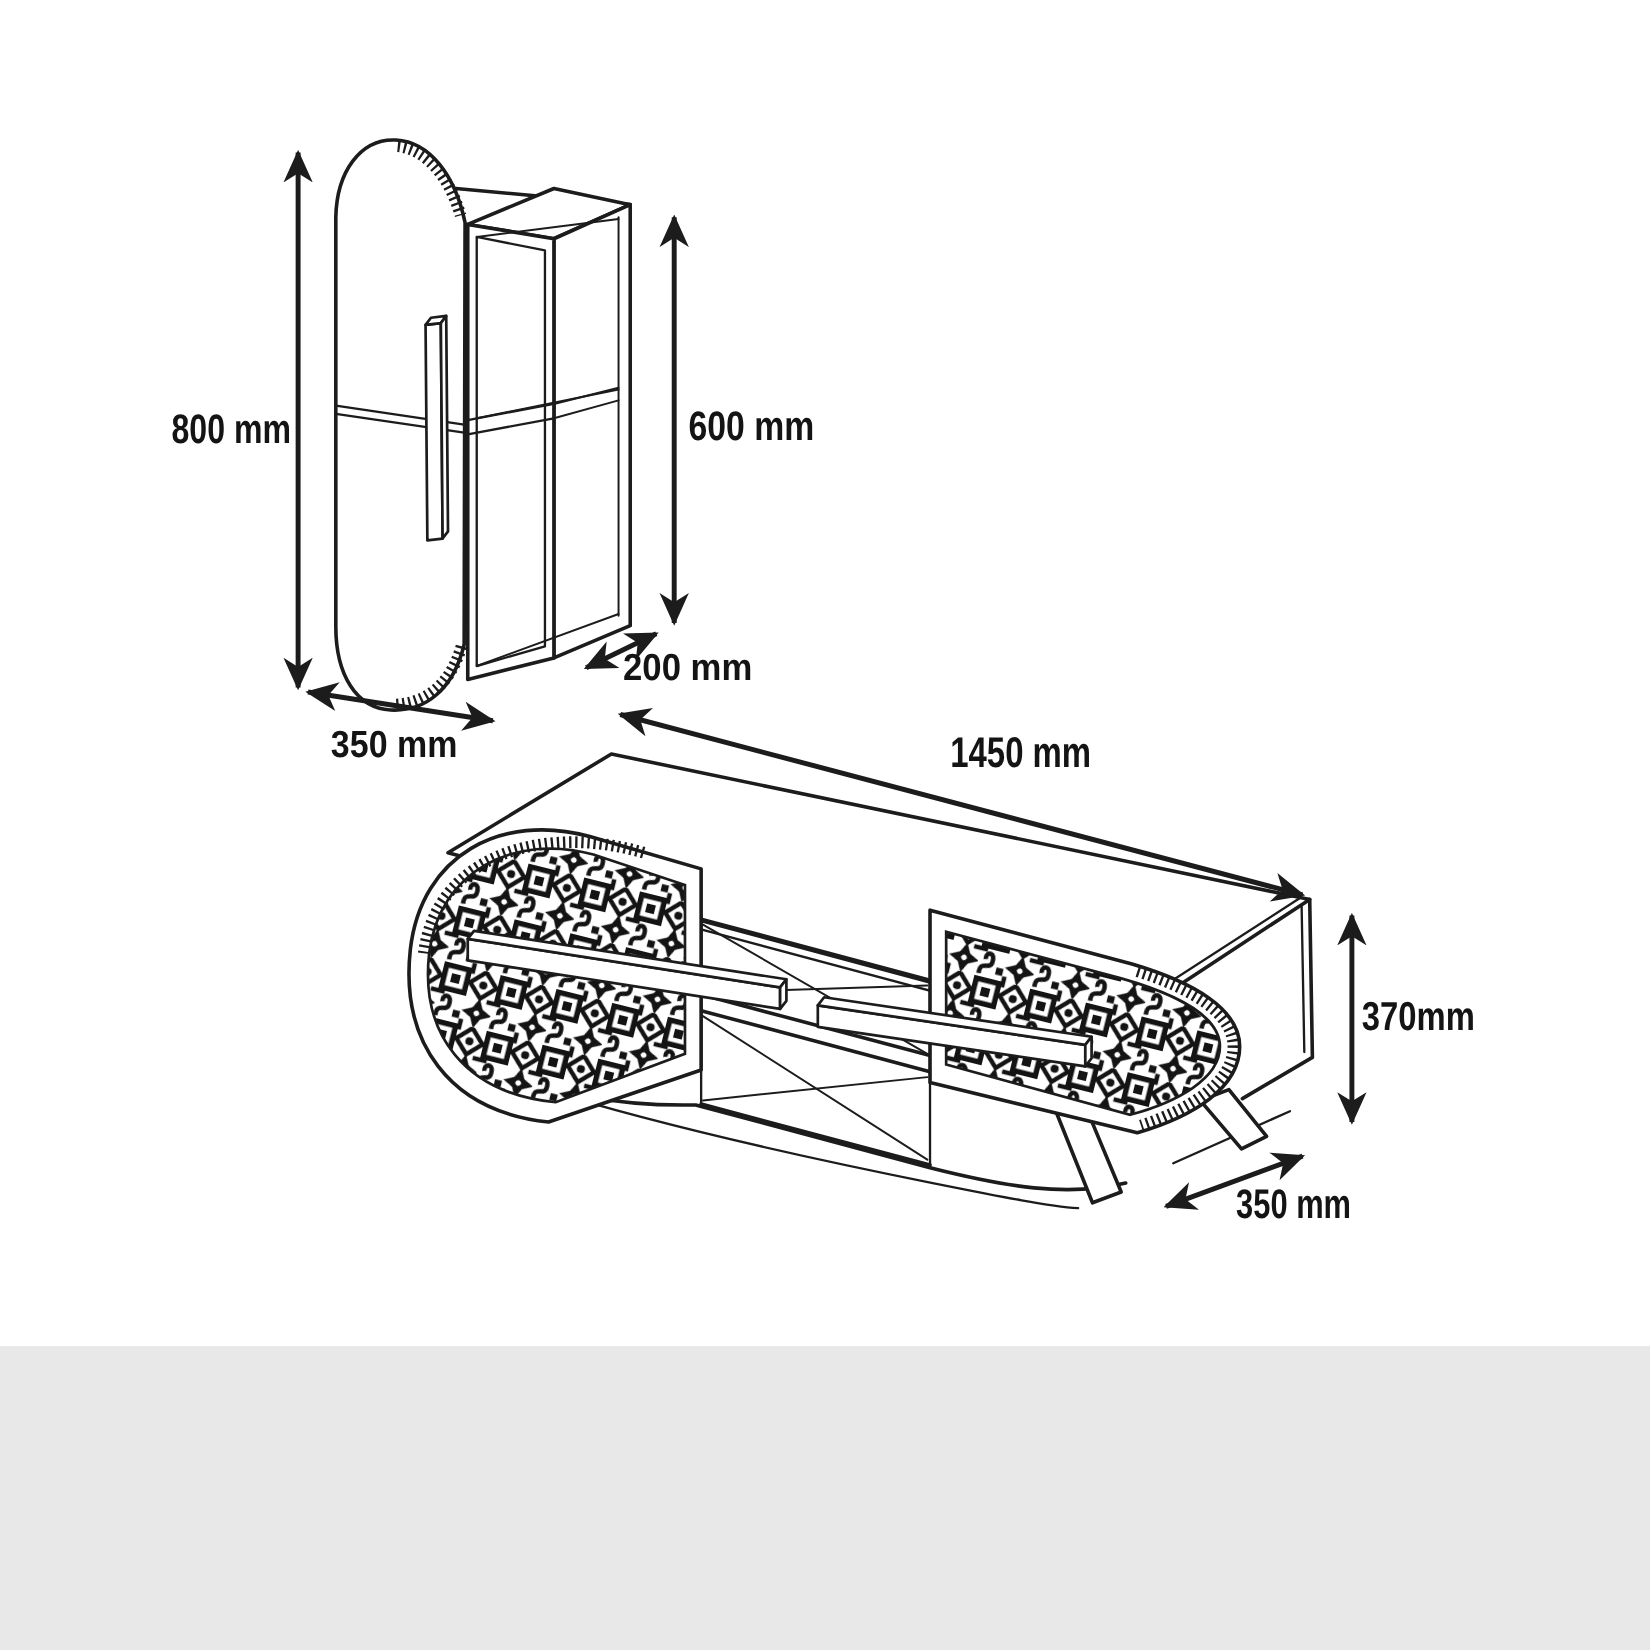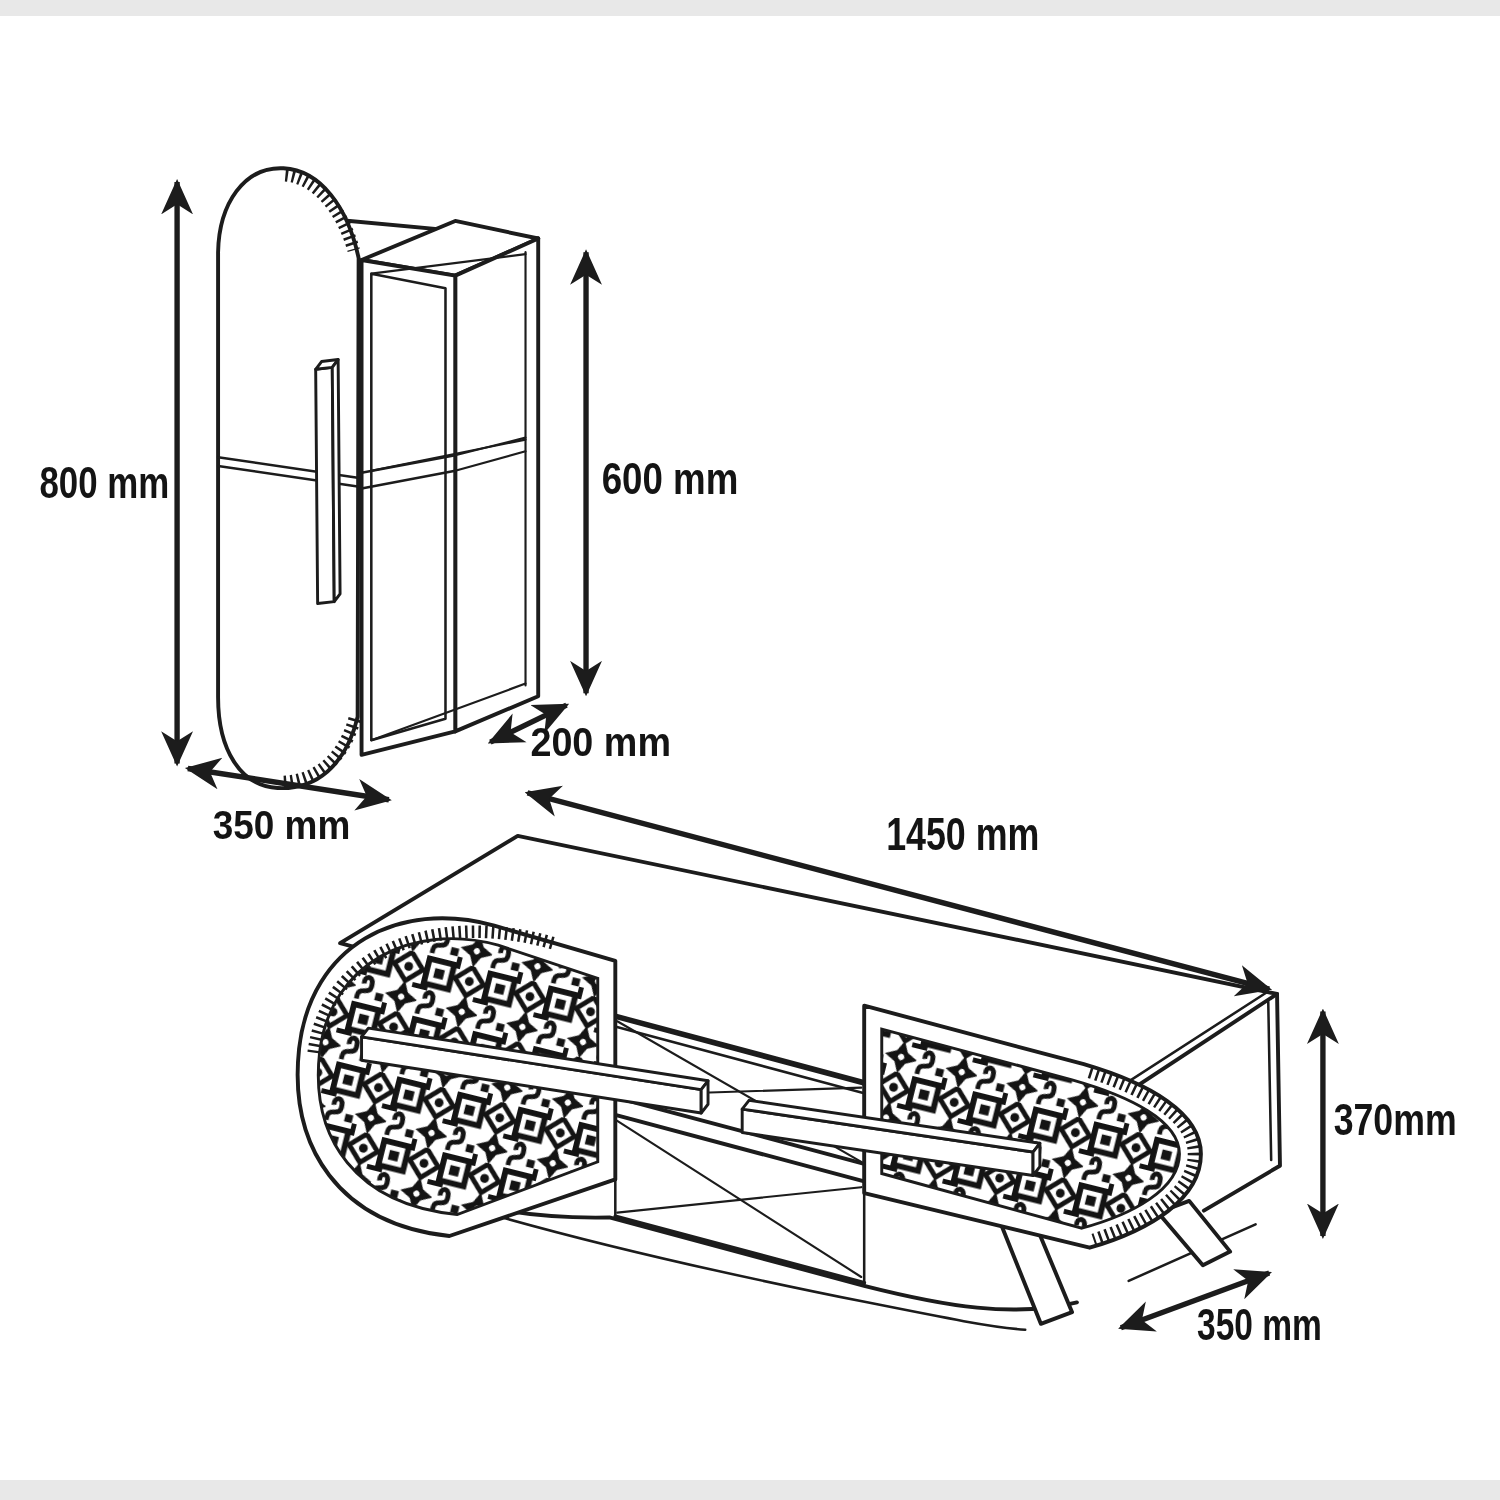--- a/index.html
+++ b/index.html
@@ -3,22 +3,22 @@
 <meta charset="utf-8">
 <style>
   :root{
     --background:#ffffff;
     --line-color:#1c1c1c;
     --text-color:#141414;
   }
   html,body{margin:0;padding:0;background:#e8e8e8;}
   .stage{
     position:relative;
-    width:1500px;height:1464px;
-    margin:16px auto;
+    width:1500px;height:1224px;
+    margin:0 auto;
     background:var(--background);
     font-family:"Liberation Sans", sans-serif;
   }
   svg{display:block;width:100%;height:100%;}
   .ln{stroke:var(--line-color);fill:none;stroke-width:4;stroke-linecap:round;stroke-linejoin:round;}
   .ln-thin{stroke:var(--line-color);fill:none;stroke-width:2.6;stroke-linecap:round;stroke-linejoin:round;}
   .ln-int{stroke:var(--line-color);fill:none;stroke-width:2.2;stroke-linecap:round;stroke-linejoin:round;}
   .face{fill:#ffffff;stroke:var(--line-color);stroke-width:4;stroke-linejoin:round;}
   .face-thin{fill:#ffffff;stroke:var(--line-color);stroke-width:3;stroke-linejoin:round;}
   .hatch{fill:none;stroke:var(--line-color);stroke-width:13;stroke-dasharray:2.6 4.2;}

